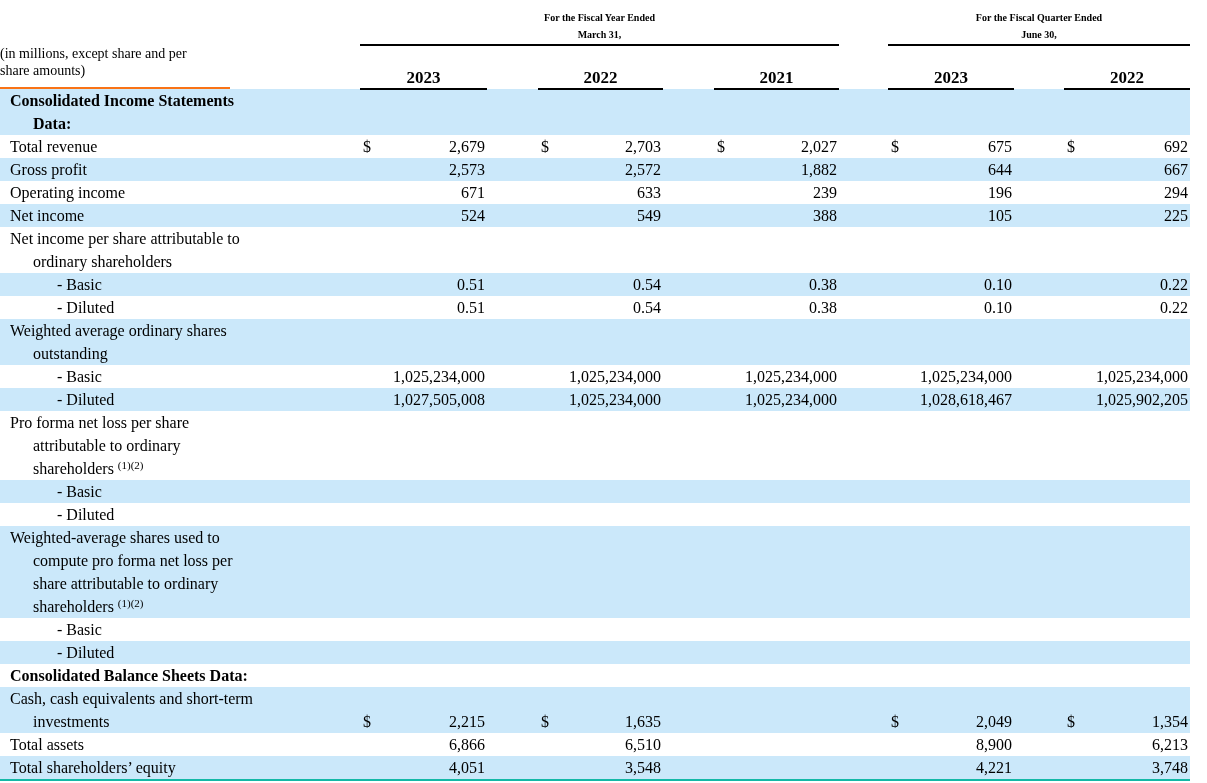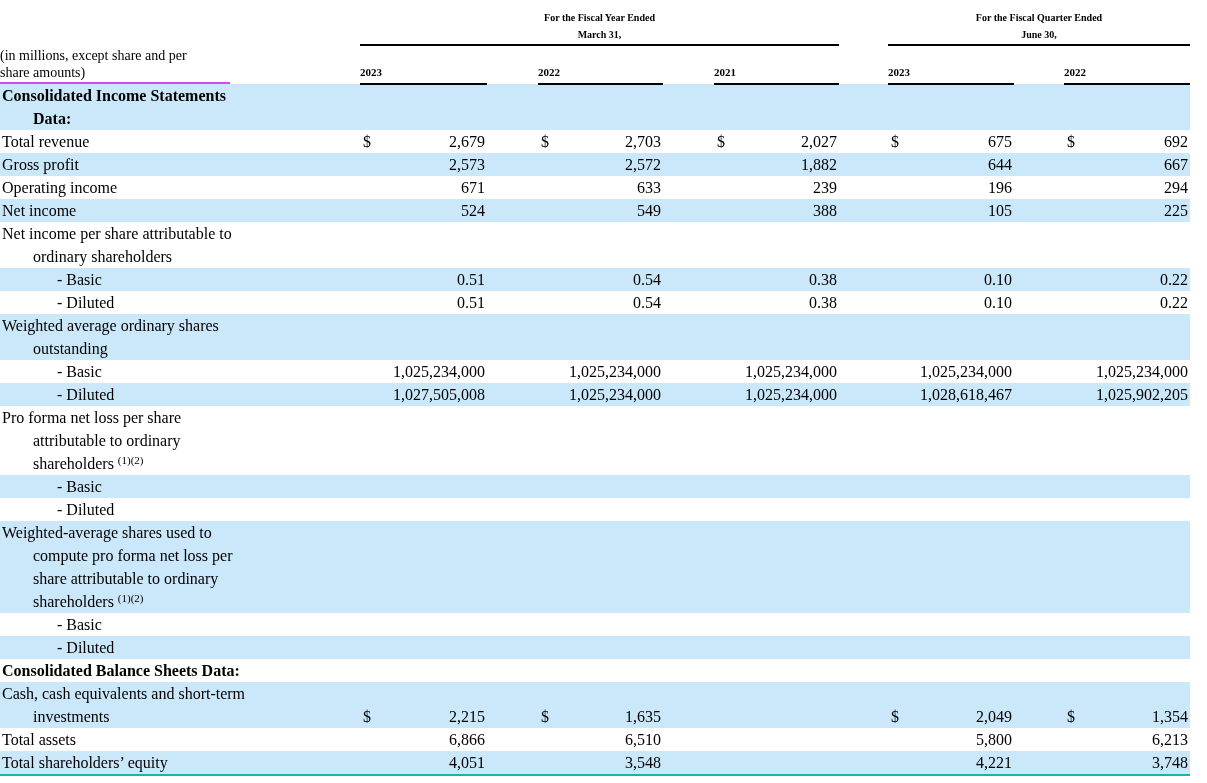--- a/index.html
+++ b/index.html
@@ -19,32 +19,32 @@
 
   
   .grp {
     text-align:center; font-weight:bold;
     font-size:10px; line-height:17px;
     padding:5px 0 1px 0;
     border-bottom:2px solid #000;
     vertical-align:top;
   }
   .yr {
-    font-weight:bold;
-    font-size:11px; line-height:17px;
+    text-align:center; font-weight:bold;
+    font-size:17px; line-height:17px;
     padding:18px 0 2px 0;
     border-bottom:2px solid #000;
   }
   .note { font-size:14px; line-height:17px; }
-  .note-wrap { width:230px; border-bottom:2px solid #d946ef; padding-bottom:1px; }
+  .note-wrap { width:230px; border-bottom:2px solid #f97316; padding-bottom:8px; }
 
   
   tbody td { font-size:16px; }
   .ln   { line-height:23px; height:23px; white-space:nowrap; overflow:hidden; }
-  .ln.first { padding-left:2px; }
+  .ln.first { padding-left:10px; }
   .ln.wrap  { padding-left:33px; }
   .ln.sub   { padding-left:57px; }
   tr.bold .ln { font-weight:bold; }
   tr.stripe { background:var(--stripe,#cbe8fa); }
   .vw { display:flex; justify-content:space-between; line-height:23px; height:23px; }
   .dollar { padding-left:3px; }
   .val    { padding-right:2px; }
   tbody tr:last-child td { border-bottom:2px solid #14b8a6; }
   sup { font-size:11px; line-height:0; vertical-align:5px; }
 </style>
@@ -867,21 +867,21 @@
         <td>
           <div class="vw">
             <span class="dollar"></span>
             <span class="val"></span>
           </div>
         </td>
         <td class="sp"></td>
         <td>
           <div class="vw">
             <span class="dollar"></span>
-            <span class="val">5,800</span>
+            <span class="val">8,900</span>
           </div>
         </td>
         <td class="sp"></td>
         <td>
           <div class="vw">
             <span class="dollar"></span>
             <span class="val">6,213</span>
           </div>
         </td>
       </tr>

